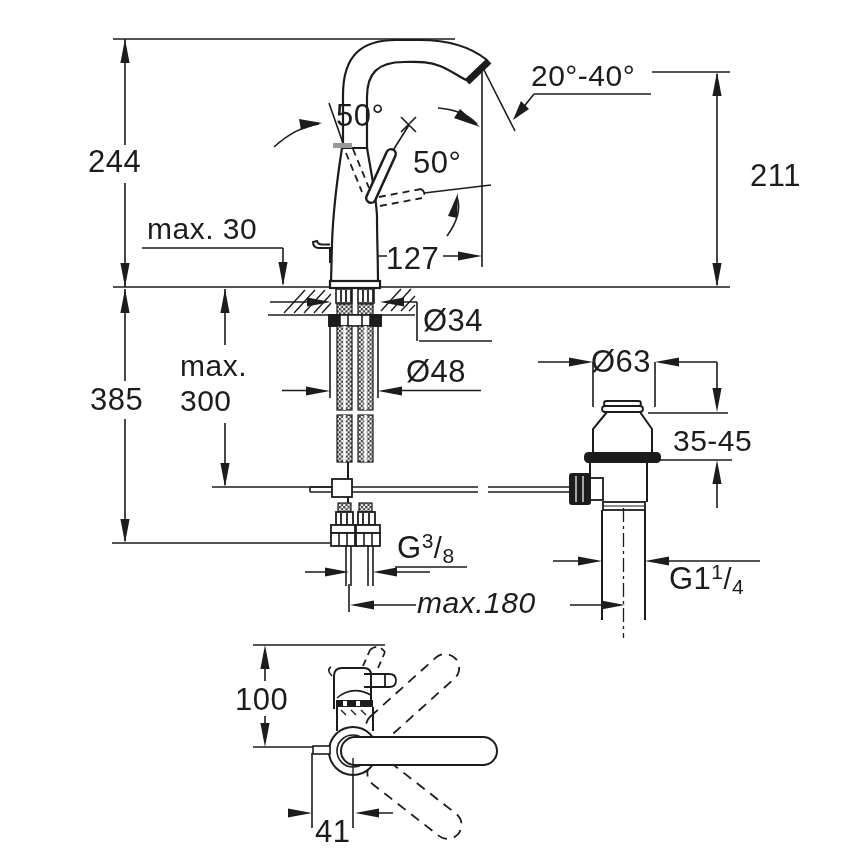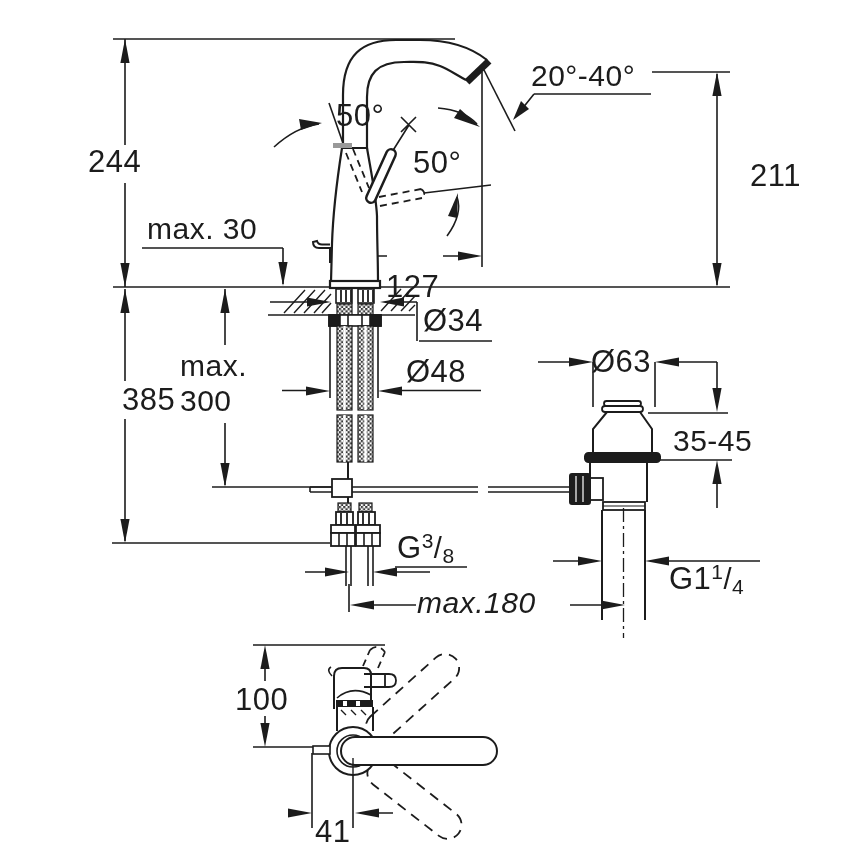--- a/index.html
+++ b/index.html
@@ -244,26 +244,26 @@
     <path d="M353,758 V776" stroke-width="1.4"></path>
   </g>
 </svg>
 
 <div class="dim fs31" style="left:88px;  top:146px;">244</div>
 <div class="dim fs30" style="left:147px; top:214px;">max. 30</div>
 <div class="dim fs31" style="left:336px; top:100px;">50°</div>
 <div class="dim fs31" style="left:413px; top:147px;">50°</div>
 <div class="dim fs30" style="left:531px; top:61px;">20°-40°</div>
 <div class="dim fs31" style="left:750px; top:160px;">211</div>
-<div class="dim fs31" style="left:386px; top:243px;margin-top:28px;">127</div>
+<div class="dim fs31" style="left:386px; top:243px;">127</div>
 <div class="dim fs31" style="left:423px; top:305px;">Ø34</div>
 <div class="dim fs31" style="left:406px; top:356px;">Ø48</div>
 <div class="dim fs30" style="left:180px; top:351px;">max.</div>
 <div class="dim fs30" style="left:180px; top:386px;">300</div>
-<div class="dim fs31" style="left:90px;  top:384px;margin-left:32px;">385</div>
+<div class="dim fs31" style="left:90px;  top:384px;">385</div>
 <div class="dim fs31" style="left:591px; top:346px;text-align:right;">Ø63</div>
 <div class="dim fs30" style="left:673px; top:426px;text-align:right;">35-45</div>
 <div class="dim thread" style="left:397px; top:532px;">
   <span>G</span><span class="num">3</span><span class="slash">/</span><span class="den">8</span>
 </div>
 <div class="dim thread" style="left:669px; top:522px;margin-top:41px;">
   <span>G1</span><span class="num">1</span><span class="slash">/</span><span class="den">4</span>
 </div>
 <div class="dim fs30" style="left:417px; top:588px;font-style:italic;">max.180</div>
 <div class="dim fs31" style="left:235px; top:684px;">100</div>

